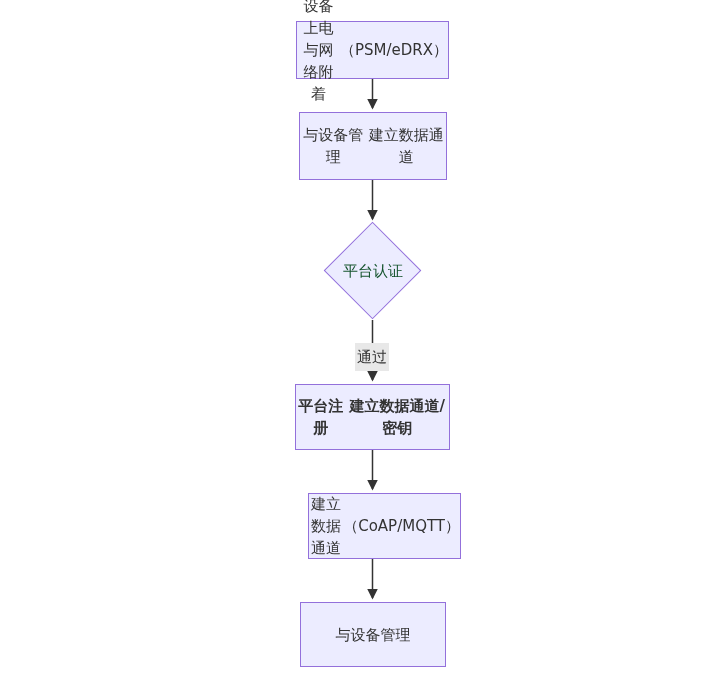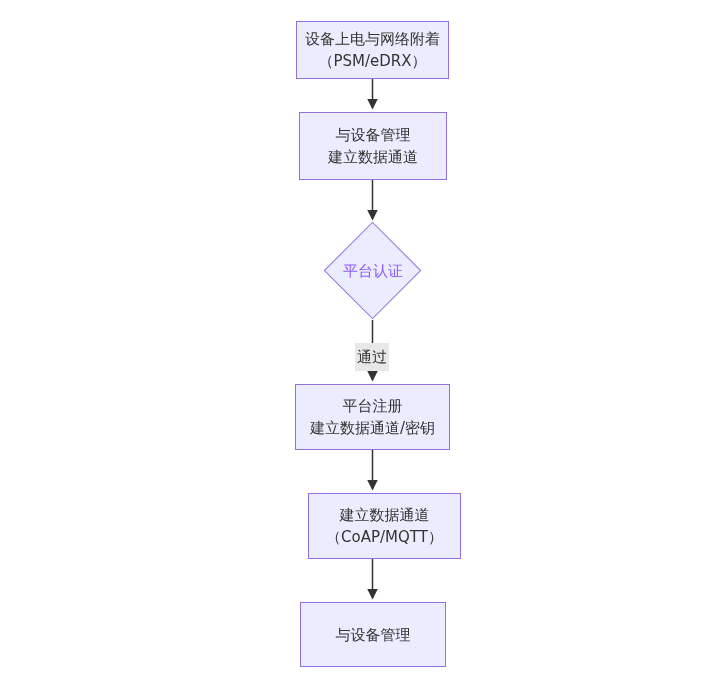--- a/index.html
+++ b/index.html
@@ -22,32 +22,32 @@
     width: 726px;
     height: 700px;
     pointer-events: none;
   }
   .node {
     position: absolute;
     box-sizing: border-box;
     background: #ECECFF;
     border: 1px solid #9370DB;
     display: flex;
-    flex-direction: column;
+    flex-direction: row;
     align-items: center;
     justify-content: center;
     text-align: center;
     color: #333333;
     font-size: 15px;
     line-height: 22px;
     z-index: 2;
   }
   #node-1 { left: 296px; top: 21px;  width: 153px; height: 58px; }
   #node-2 { left: 299px; top: 112px; width: 148px; height: 68px; }
-  #node-4 { left: 295px; top: 384px; width: 155px; height: 66px; }
+  #node-4 { left: 295px; top: 384px; width: 155px; height: 66px; font-weight: bold; }
   #node-5 { left: 308px; top: 493px; width: 153px; height: 66px; }
   #node-6 { left: 300px; top: 602px; width: 146px; height: 65px; }
 
   .diamond-shape {
     position: absolute;
     left: 338px;
     top: 236px;
     width: 69px;
     height: 69px;
     box-sizing: border-box;
@@ -55,21 +55,21 @@
     border: 1px solid #9370DB;
     transform: rotate(45deg);
     z-index: 1;
   }
   .diamond-label {
     position: absolute;
     left: 313px;
     top: 260px;
     width: 120px;
     text-align: center;
-    color: #8b5cf6;
+    color: #14532d;
     font-size: 15px;
     line-height: 22px;
     z-index: 2;
   }
   .edge-label {
     position: absolute;
     left: 355px;
     top: 343px;
     background: #e8e8e8;
     color: #333333;

